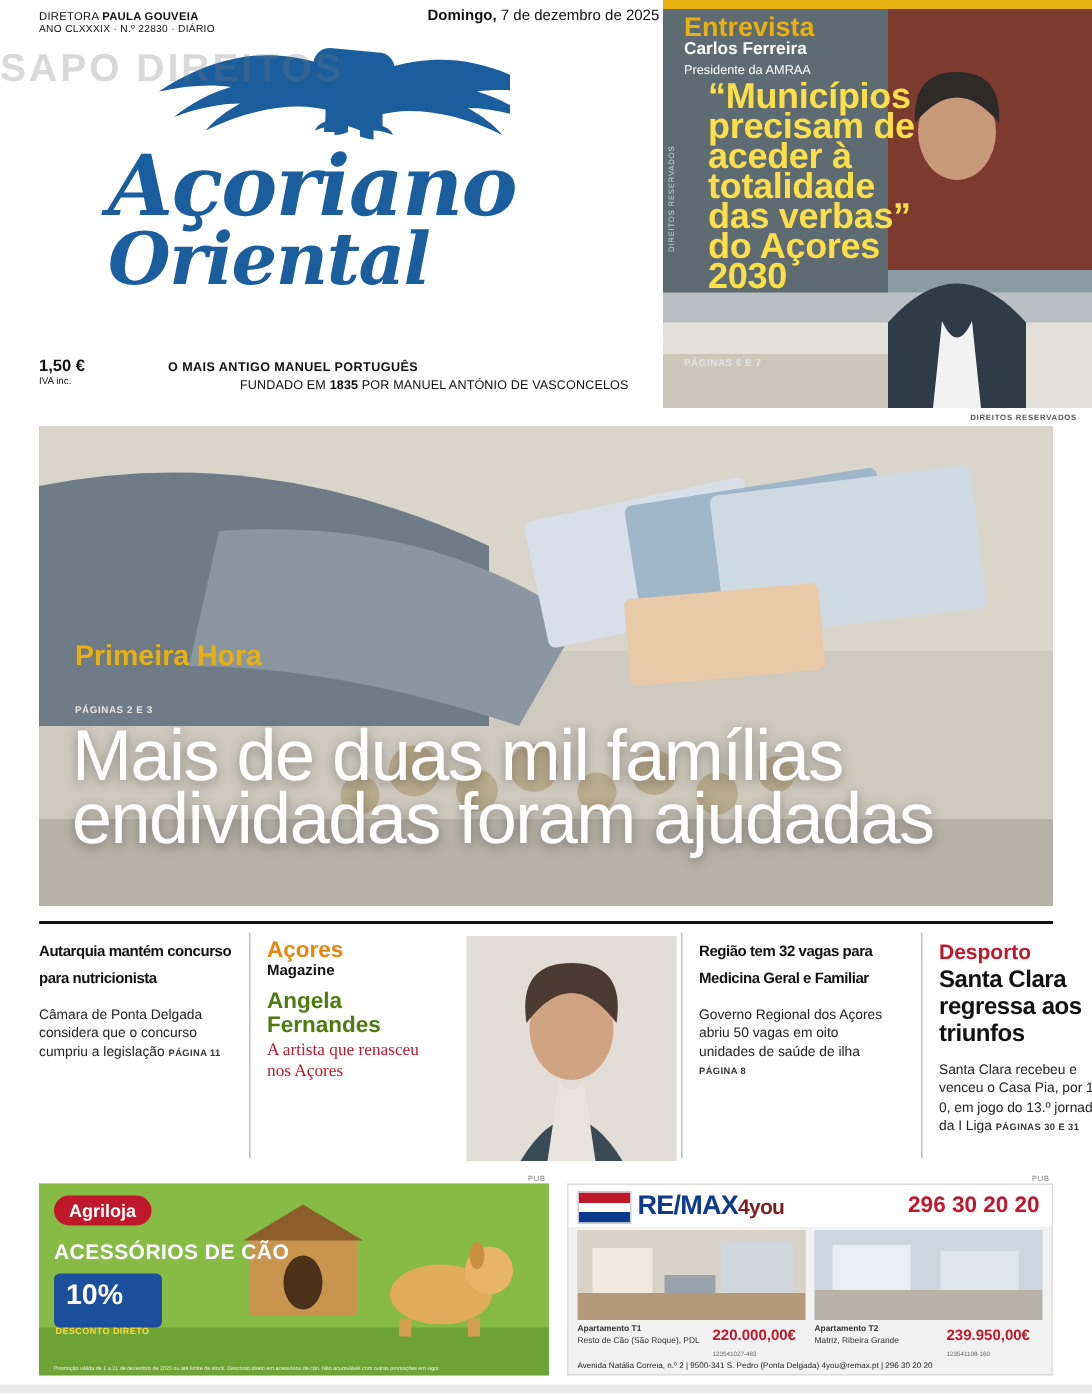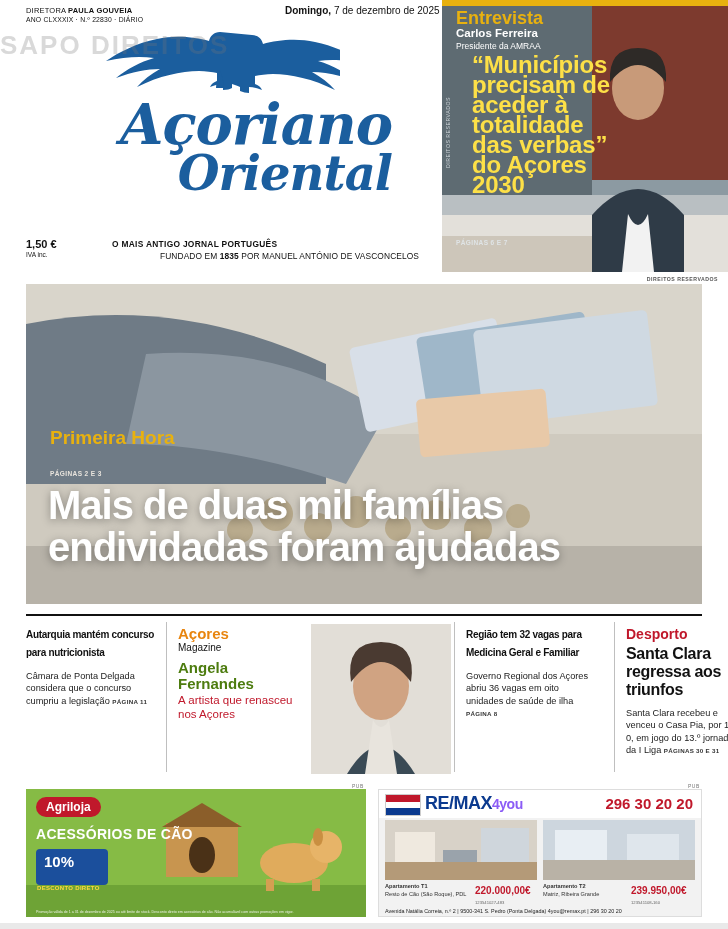--- a/index.html
+++ b/index.html
@@ -11,21 +11,21 @@
 
   
   .masthead{position:absolute;top:0;left:0;width:440px;height:272px;}
   .dir-line{position:absolute;top:6px;left:26px;font-size:7.5px;letter-spacing:.2px;color:#111;}
   .dir-line b{font-weight:700;}
   .dir-line2{position:absolute;top:16px;left:26px;font-size:6.8px;letter-spacing:.2px;color:#111;}
   .date{position:absolute;top:5px;left:285px;font-size:10px;color:#111;}
   .date b{font-weight:700;}
 
   .eagle{position:absolute;top:28px;left:100px;width:240px;height:70px;}
-  .logo{position:absolute;top:98px;left:72px;width:320px;text-align:right;
+  .logo{position:absolute;top:98px;left:72px;width:320px;text-align:left;
         font-family:"DejaVu Serif",serif;color:#1b5e9e;}
   .logo .l1{font-size:56px;line-height:52px;font-weight:700;font-style:italic;letter-spacing:-1px;}
   .logo .l2{font-size:48px;line-height:46px;font-weight:700;font-style:italic;letter-spacing:-1px;}
 
   .price{position:absolute;left:26px;top:238px;font-size:11px;font-weight:700;}
   .price .iva{display:block;font-size:6.5px;font-weight:400;margin-top:1px;}
   .tag1{position:absolute;left:112px;top:239px;font-size:8.4px;font-weight:700;letter-spacing:.3px;}
   .tag2{position:absolute;left:112px;top:251px;font-size:8.4px;letter-spacing:.1px;margin-left:48px;}
   .tag2 b{font-weight:700;}
 
@@ -39,59 +39,59 @@
   .iv-quote{position:absolute;top:55px;left:30px;width:150px;color:#fde047;font-size:24px;font-weight:700;line-height:20px;letter-spacing:-.2px;}
   .iv-pages{position:absolute;top:239px;left:14px;color:#dfe4e6;font-size:6.5px;font-weight:700;letter-spacing:.4px;}
   .iv-credit{position:absolute;top:168px;left:3px;transform:rotate(-90deg);transform-origin:left top;color:#cfd6da;font-size:5.2px;letter-spacing:.5px;}
 
   
   .credit-right{position:absolute;top:276px;right:10px;font-size:5.2px;letter-spacing:.5px;color:#555;font-weight:700;}
   .lead{position:absolute;top:284px;left:26px;width:676px;height:320px;overflow:hidden;background:#c8c3bc;}
   .lead-photo{position:absolute;inset:0;}
   .lead-kicker{position:absolute;top:144px;left:24px;color:#e8b10f;font-size:19px;font-weight:700;line-height:19px;}
   .lead-pages{position:absolute;top:186px;left:24px;color:#e9e4dd;font-size:6.5px;font-weight:700;letter-spacing:.4px;}
-  .lead-head{position:absolute;top:200px;left:22px;width:650px;color:#fff;font-size:40px;font-weight:700;line-height:42px;letter-spacing:-1px;
+  .lead-head{position:absolute;top:200px;left:22px;width:650px;color:#fff;font-size:48px;font-weight:400;line-height:42px;letter-spacing:-1px;
              text-shadow:0 2px 8px rgba(0,0,0,.35);}
 
   
   .stories{position:absolute;top:614px;left:26px;width:676px;height:168px;}
   .rule-top{position:absolute;top:0;left:0;width:676px;height:2px;background:#111;}
   .col{position:absolute;top:12px;}
   .vsep{position:absolute;top:8px;width:1px;background:#bfbfbf;height:150px;}
   .c1{left:0;width:130px;}
   .c2{left:152px;width:120px;}
   .c3{left:440px;width:130px;}
   .c4{left:600px;width:112px;}
   .hl{font-size:10px;font-weight:700;line-height:18px;letter-spacing:-.3px;}
   .body{font-size:9.2px;line-height:12.4px;margin-top:8px;color:#222;}
   .pg{font-size:6.2px;font-weight:700;letter-spacing:.3px;color:#333;}
   .mag-k1{color:#e8850f;font-size:15px;font-weight:700;line-height:15px;}
-  .mag-k2{color:#111;font-size:10px;font-weight:400;line-height:13px;}
+  .mag-k2{color:#111;font-size:10px;font-weight:700;line-height:13px;}
   .mag-name{color:#4d7c0f;font-size:15px;font-weight:700;line-height:16px;margin-top:6px;}
-  .mag-sub{color:#c0182b;font-size:11.5px;line-height:13.5px;margin-top:2px;}
+  .mag-sub{color:#c0182b;font-size:11.5px;line-height:13.5px;margin-top:2px;font-family:Liberation Serif, serif;}
   .desp-k{color:#c0182b;font-size:14px;font-weight:700;}
   .desp-h{font-size:16px;font-weight:700;line-height:18px;margin-top:3px;letter-spacing:-.3px;}
   .portrait{position:absolute;top:10px;left:285px;width:140px;height:150px;overflow:hidden;background:#ded9d2;}
 
   
   .pub{position:absolute;font-size:5px;color:#777;letter-spacing:.5px;}
   .ad-left{position:absolute;top:789px;left:26px;width:340px;height:128px;overflow:hidden;background:#7fb43e;}
   .ad-right{position:absolute;top:789px;left:378px;width:324px;height:128px;overflow:hidden;background:#f2f2f2;border:1px solid #ddd;box-sizing:border-box;}
 
   .agri-logo{position:absolute;top:8px;left:10px;background:#c0182b;color:#fff;font-size:12px;font-weight:700;padding:3px 10px;border-radius:11px;}
   .agri-h{position:absolute;top:37px;left:10px;color:#fff;font-size:14px;font-weight:700;letter-spacing:.3px;}
   .agri-badge{position:absolute;top:60px;left:10px;width:72px;height:36px;background:#1b4f9c;border-radius:4px;}
-  .agri-pct{position:absolute;top:64px;left:18px;color:#fff;font-size:15px;font-weight:700;}
+  .agri-pct{position:absolute;top:64px;left:18px;color:#fff;font-size:19px;font-weight:700;}
   .agri-sub{position:absolute;top:96px;left:11px;color:#ffd83b;font-size:6px;font-weight:700;letter-spacing:.3px;}
   .agri-legal{position:absolute;bottom:3px;left:10px;width:320px;color:rgba(255,255,255,.85);font-size:3.6px;}
 
   .rm-bar{position:absolute;top:0;left:0;width:324px;height:28px;background:#fff;}
   .rm-flag{position:absolute;top:4px;left:6px;width:34px;height:20px;background:#fff;border:1px solid #ccc;}
   .rm-name{position:absolute;top:3px;left:46px;font-size:18px;font-weight:700;color:#0b3a8f;letter-spacing:-.5px;}
-  .rm-4you{color:#8b5cf6;font-size:14px;}
+  .rm-4you{color:#7f1d1d;font-size:14px;}
   .rm-phone{position:absolute;top:5px;right:8px;font-size:15px;font-weight:700;color:#c0182b;}
   .rm-ph1{position:absolute;top:30px;left:6px;width:152px;height:60px;background:#cfc8bd;overflow:hidden;}
   .rm-ph2{position:absolute;top:30px;left:164px;width:152px;height:60px;background:#c4cfd8;overflow:hidden;}
   .rm-t1{position:absolute;top:93px;left:6px;font-size:5.6px;font-weight:700;color:#333;}
   .rm-d1{position:absolute;top:101px;left:6px;font-size:5.6px;color:#333;}
   .rm-p1{position:absolute;top:95px;left:96px;font-size:10px;font-weight:700;color:#c0182b;}
   .rm-t2{position:absolute;top:93px;left:164px;font-size:5.6px;font-weight:700;color:#333;}
   .rm-d2{position:absolute;top:101px;left:164px;font-size:5.6px;color:#333;}
   .rm-p2{position:absolute;top:95px;left:252px;font-size:10px;font-weight:700;color:#c0182b;}
   .rm-ref1{position:absolute;top:110px;left:96px;font-size:4.2px;color:#666;}
@@ -125,21 +125,21 @@
 
     <div class="logo">
       <div class="l1">Açoriano</div>
       <div class="l2">Oriental</div>
     </div>
 
     <div class="price">
       <span>1,50 €</span>
       <span class="iva">IVA inc.</span>
     </div>
-    <div class="tag1">O MAIS ANTIGO JORNAL PORTUGUÊS</div>
+    <div class="tag1">O MAIS ANTIGO MANUEL PORTUGUÊS</div>
     <div class="tag2">
       <span>FUNDADO EM</span>
       <b>1835</b>
       <span>POR MANUEL ANTÓNIO DE VASCONCELOS</span>
     </div>
   </div>
 
   <div class="interview">
     <svg class="iv-photo" viewBox="0 0 286 272" preserveAspectRatio="none">
       <rect x="0" y="0" width="286" height="272" fill="#5e6b72"></rect>
@@ -215,21 +215,21 @@
       <rect width="140" height="150" fill="#e2ded7"></rect>
       <ellipse cx="70" cy="62" rx="28" ry="34" fill="#d0a382"></ellipse>
       <path d="M40 58 q30-40 60 0 q6-40-30-40 q-36 0-30 40z" fill="#4a3a31"></path>
       <path d="M36 150 q34-56 68 0z" fill="#3a4a55"></path>
       <path d="M62 96 q8 14 16 0 l8 54 l-32 0z" fill="#e8e4dd"></path>
     </svg>
 
     <div class="col c3">
       <div class="hl">Região tem 32 vagas para Medicina Geral e Familiar</div>
       <div class="body">
-        <span>Governo Regional dos Açores abriu 36 vagas em oito unidades de saúde de ilha</span>
+        <span>Governo Regional dos Açores abriu 50 vagas em oito unidades de saúde de ilha</span>
         <span class="pg">PÁGINA 8</span>
       </div>
     </div>
 
     <div class="col c4">
       <div class="desp-k">Desporto</div>
       <div class="desp-h">Santa Clara regressa aos triunfos</div>
       <div class="body">
         <span>Santa Clara recebeu e venceu o Casa Pia, por 1-0, em jogo do 13.º jornada da I Liga</span>
         <span class="pg">PÁGINAS 30 E 31</span>

